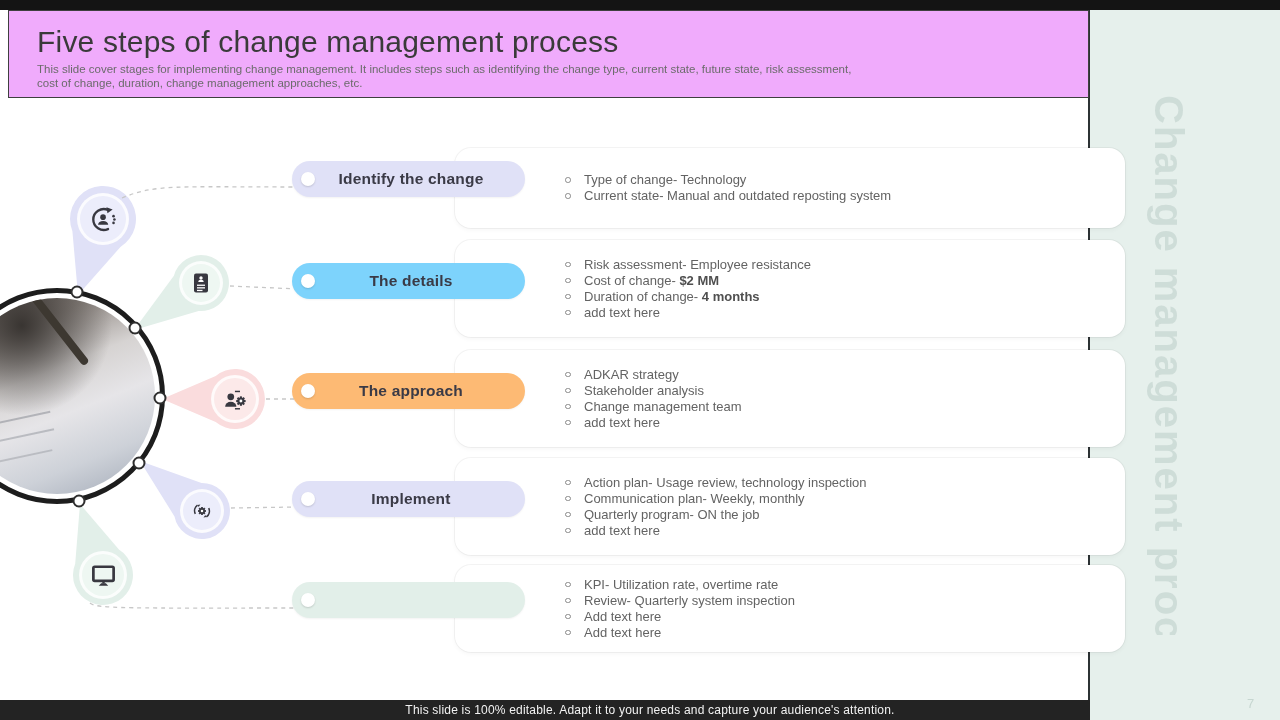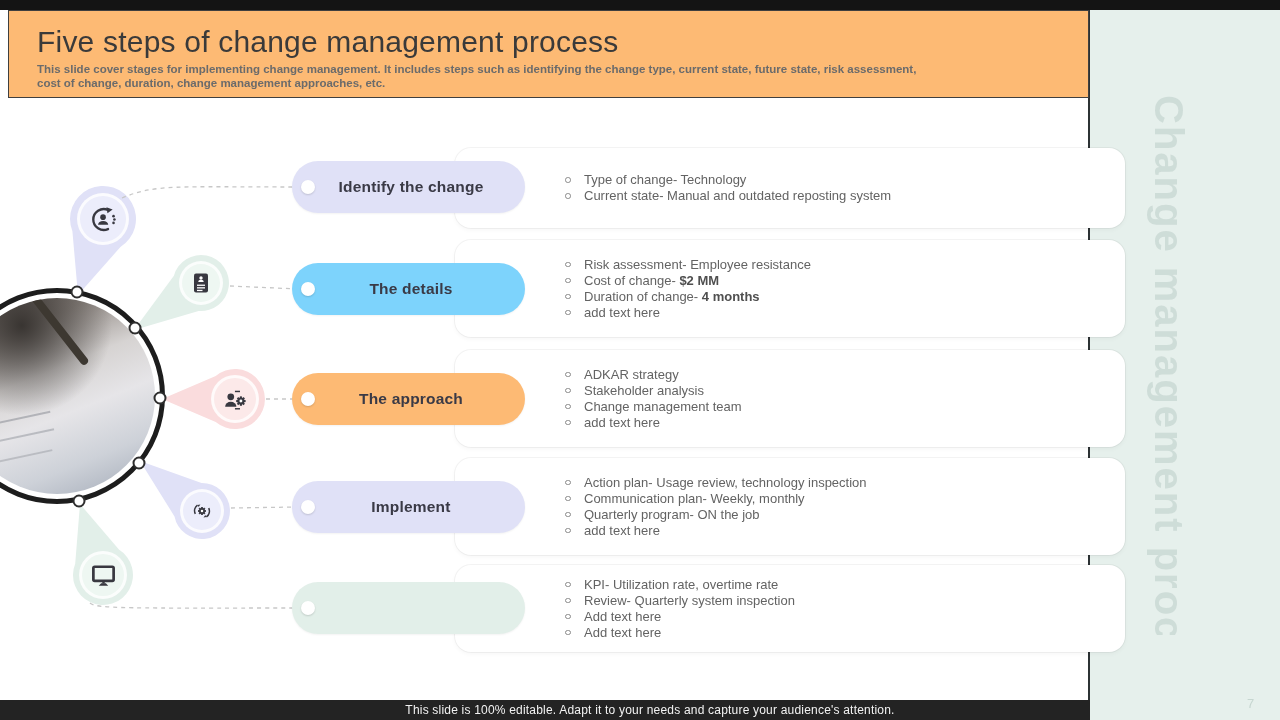--- a/index.html
+++ b/index.html
@@ -6,24 +6,24 @@
   #page{position:relative;width:1280px;height:720px;overflow:hidden;
         font-family:"Liberation Sans",sans-serif;background:#fff;}
 
   
   .top-bar{position:absolute;left:0;top:0;width:1280px;height:10px;background:#141414;z-index:6;}
   .footer-bar{position:absolute;left:0;top:700px;width:1090px;height:20px;background:#232323;z-index:6;
               display:flex;align-items:center;justify-content:center;padding-left:210px;box-sizing:border-box;}
   .footer-bar span{font-size:12px;color:#f2f2f2;letter-spacing:.2px;white-space:nowrap;}
 
   
-  .title-box{position:absolute;left:8px;top:10px;width:1081px;height:88px;background:#fdba74;
+  .title-box{position:absolute;left:8px;top:10px;width:1081px;height:88px;background:#f0abfc;
              border:1px solid #3f3f3f;box-sizing:border-box;z-index:5;}
   .title-box h1{margin:14px 0 0 28px;font-size:30px;font-weight:400;color:#3a3a3a;letter-spacing:.2px;}
-  .title-box p{margin:3px 0 4px 28px;font-size:11.5px;line-height:14px;color:#6b6b6b;white-space:pre-line;font-weight:bold;}
+  .title-box p{margin:3px 0 4px 28px;font-size:11.5px;line-height:14px;color:#6b6b6b;white-space:pre-line;}
 
   
   .side-panel{position:absolute;left:1090px;top:0;width:190px;height:720px;background:#E6F0EC;z-index:0;}
   .watermark{position:absolute;left:1146px;top:95px;height:540px;z-index:0;
              writing-mode:vertical-rl;font-size:40px;font-weight:700;letter-spacing:2px;
              color:rgba(167,190,183,.38);white-space:nowrap;overflow:hidden;}
   .page-number{position:absolute;left:1247px;top:696px;font-size:13px;color:#c6d6d0;z-index:7;}
 
   .slide-edge{position:absolute;left:1088px;top:10px;width:2px;height:690px;background:#2c3234;z-index:1;}
 
@@ -50,21 +50,21 @@
   .pin-2{left:179px;top:261px;width:44px;height:44px;}
   .pin-3{left:211px;top:375px;width:48px;height:48px;}
   .pin-4{left:180px;top:489px;width:44px;height:44px;}
   .pin-5{left:79px;top:551px;width:48px;height:48px;}
   .pin svg{width:27px;height:27px;}
   .pin-2 svg,.pin-4 svg{width:24px;height:24px;}
 
   
   .card{position:absolute;left:455px;width:670px;background:#fff;border-radius:16px;z-index:2;
         box-shadow:0 0 0 1px rgba(0,0,0,.045), 0 2px 5px rgba(0,0,0,.04);}
-  .pill{position:absolute;left:292px;width:233px;height:52px;border-radius:26px;z-index:4;
+  .pill{position:absolute;left:292px;width:233px;height:36px;border-radius:26px;z-index:4;
         display:flex;align-items:center;box-shadow:0 1px 2px rgba(0,0,0,.05);}
   .pill-dot{width:14px;height:14px;border-radius:50%;background:#fff;margin-left:9px;flex:0 0 auto;
             box-shadow:0 1px 2px rgba(0,0,0,.15);}
   .pill-label{flex:1;text-align:center;font-size:15.5px;font-weight:700;color:#3a3a46;
               padding-right:18px;letter-spacing:.2px;}
   .bullets{position:absolute;left:556px;width:540px;margin:0;padding:0;list-style:none;z-index:3;
            display:flex;flex-direction:column;justify-content:center;}
   .bullets li{position:relative;padding-left:28px;font-size:13px;line-height:16px;color:#636363;}
   .bullets li::before{content:'';position:absolute;left:9px;top:5.2px;width:5.5px;height:5.5px;
                       border:1.2px solid #8a8a8a;border-radius:50%;box-sizing:border-box;}

